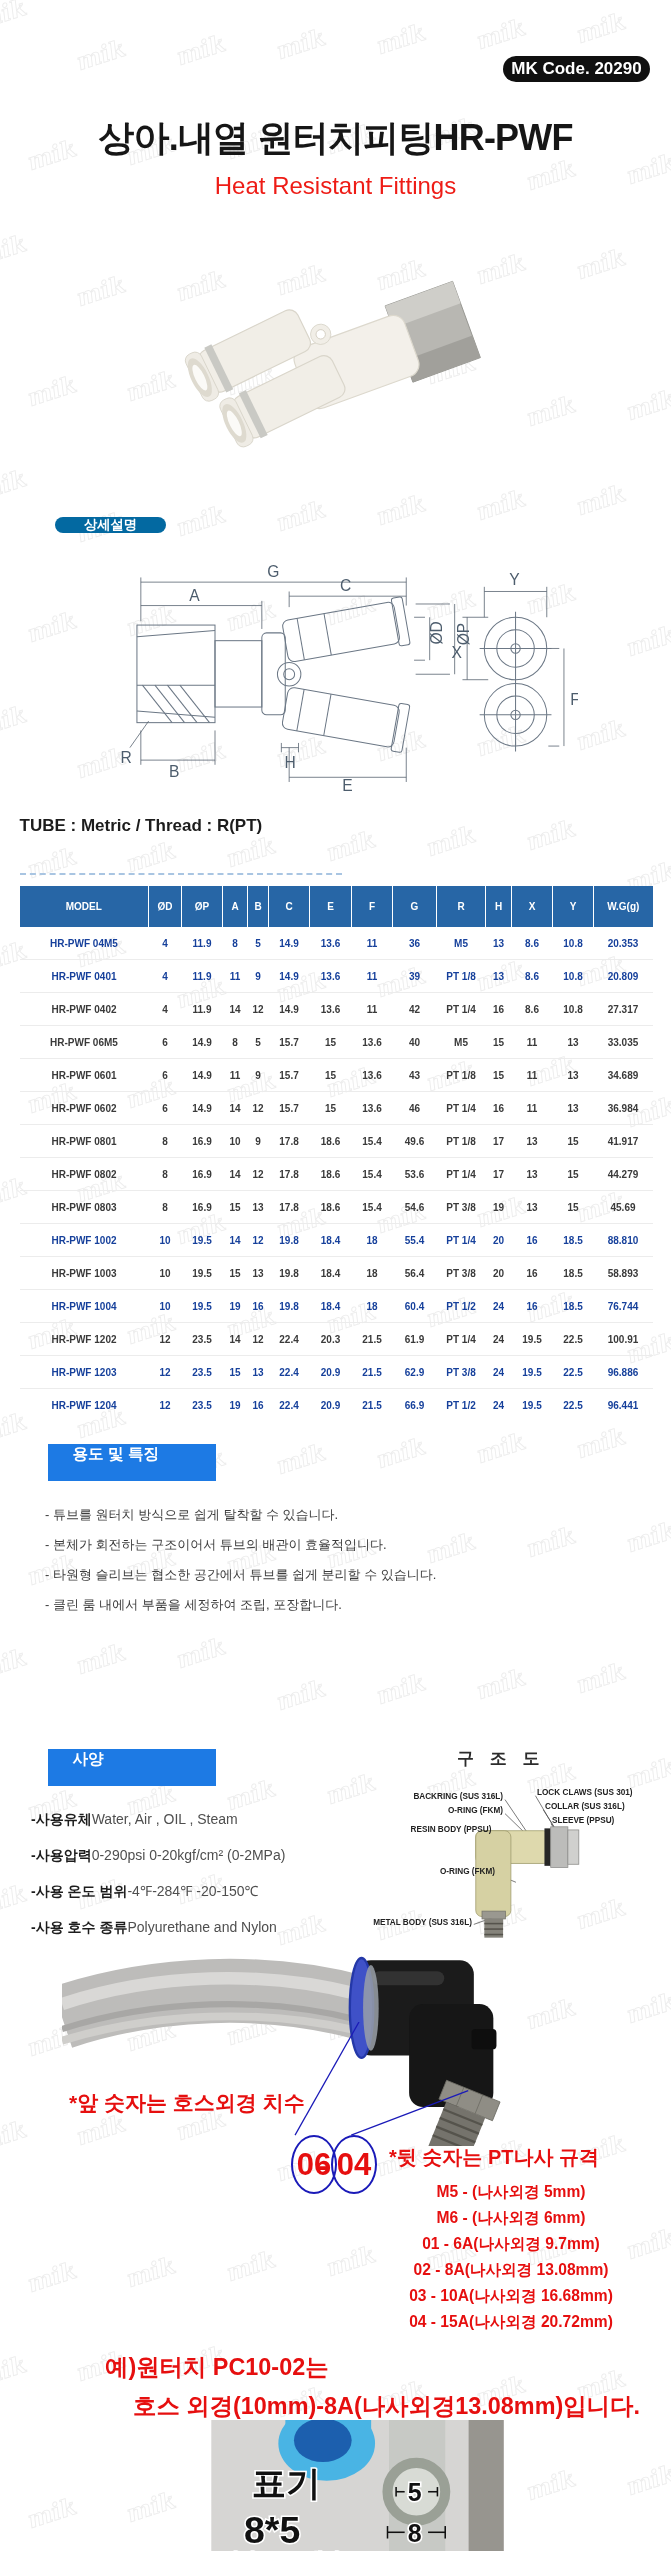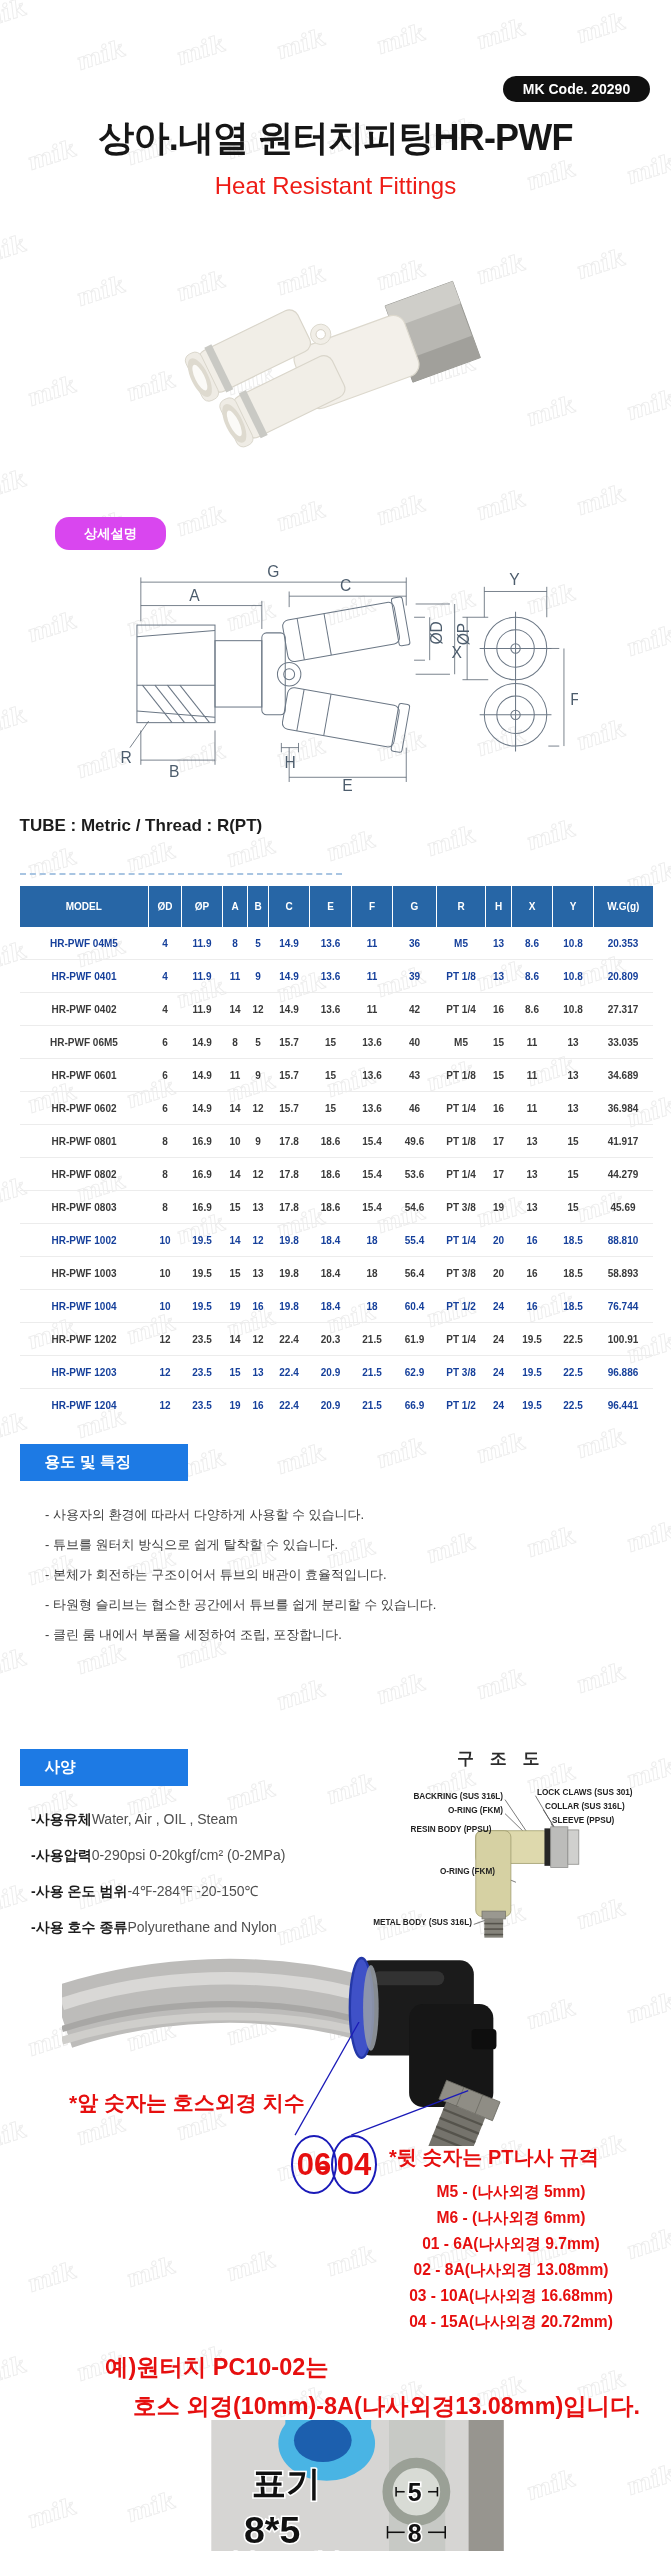--- a/index.html
+++ b/index.html
@@ -6,39 +6,39 @@
   body{
     width:671px;height:2576px;position:relative;overflow:hidden;
     background:#ffffff;font-family:"Liberation Sans",sans-serif;
   }
   .abs{position:absolute;z-index:2;}
   
   #wm-layer{position:absolute;inset:0;z-index:1;overflow:hidden;}
   .wm{position:absolute;font:italic 700 23.4px "DejaVu Serif",serif;color:transparent;
       -webkit-text-stroke:0.9px #ededed;pointer-events:none;white-space:nowrap;}
   
-  .mk-badge{left:503px;top:76px;width:147px;height:26px;background:#101010;border-radius:13.3px;
-    color:#fff;font-weight:700;font-size:14px;display:flex;align-items:center;justify-content:center;}
+  .mk-badge{left:503px;top:56px;width:147px;height:26px;background:#101010;border-radius:13.3px;
+    color:#fff;font-weight:700;font-size:17px;display:flex;align-items:center;justify-content:center;}
   .page-title{left:0;top:114px;width:671px;text-align:center;font-size:36px;font-weight:800;
     color:#161616;letter-spacing:-0.8px;}
   .page-subtitle{left:0;top:172px;width:671px;text-align:center;font-size:24px;font-weight:400;color:#ee1c16;}
-  .detail-badge{left:55px;top:517px;width:111px;height:33px;background:#d946ef;border-radius:14px;
+  .detail-badge{left:55px;top:517px;width:111px;height:16px;background:#0369a1;border-radius:14px;
     color:#fff;font-weight:700;font-size:13.3px;display:flex;align-items:center;justify-content:center;}
   
   .table-caption{left:19.5px;top:816px;font-size:17px;font-weight:700;color:#1c1c1c;}
   .dash-line{left:19.5px;top:873px;width:322px;border-top:2.3px dashed #a9c5e2;height:0;}
   .spec-table{border-collapse:collapse;table-layout:fixed;width:632px;}
   .spec-table th{background:#2766a6;color:#fff;font-size:10px;font-weight:700;height:39px;text-align:center;}
   .spec-table th:not(:last-child){border-right:1.6px solid #ffffff;}
   .spec-table td{font-size:10px;font-weight:700;color:#3a3a3a;height:30px;text-align:center;}
   .spec-table tbody tr:not(:first-child) td{border-top:1.6px solid #ececec;}
   .spec-table tr.hl td{color:#16409b;}
   
   .section-box{background:#1d7ae4;color:#fff;font-weight:700;font-size:15.6px;
-    display:flex;align-items:center;padding-left:25px;width:168px;height:37px;box-sizing:border-box;}
+    display:flex;padding-left:25px;width:168px;height:37px;box-sizing:border-box;margin-left:28px;}
   .feature-item{font-size:13px;color:#3c3c3c;line-height:30px;white-space:nowrap;}
   .spec-row{line-height:35px;white-space:nowrap;}
   .spec-label{font-size:14px;font-weight:700;color:#1d1d1d;}
   .spec-value{font-size:14px;color:#4f4f4f;}
   
   .structure-title{left:457px;top:1747px;font-size:17px;font-weight:700;color:#2c2c2c;letter-spacing:5.5px;}
   .struct-label{position:absolute;font-size:8.2px;font-weight:700;color:#222;white-space:nowrap;}
   .struct-label.r{text-align:right;}
   
   .red-note-front{left:69px;top:2089px;font-size:21px;font-weight:700;color:#e60f0f;}
@@ -611,21 +611,20 @@
           <td>96.441</td>
         </tr>
       </tbody>
   </table>
 </div>
 
 <div class="abs section-box" style="left:19.5px;top:1444px;">
   <span>용도 및 특징</span>
 </div>
 <div class="abs" id="feature-list" style="left:45px;top:1500px;">
-    <div class="feature-item">- 사용자의 환경에 따라서 다양하게 사용할 수 있습니다.</div>
     <div class="feature-item">- 튜브를 원터치 방식으로 쉽게 탈착할 수 있습니다.</div>
     <div class="feature-item">- 본체가 회전하는 구조이어서 튜브의 배관이 효율적입니다.</div>
     <div class="feature-item">- 타원형 슬리브는 협소한 공간에서 튜브를 쉽게 분리할 수 있습니다.</div>
     <div class="feature-item">- 클린 룸 내에서 부품을 세정하여 조립, 포장합니다.</div>
   </div>
 
 <div class="abs section-box" style="left:19.5px;top:1749px;">
   <span>사양</span>
 </div>
 <div class="abs" id="spec-list" style="left:31px;top:1802px;">

